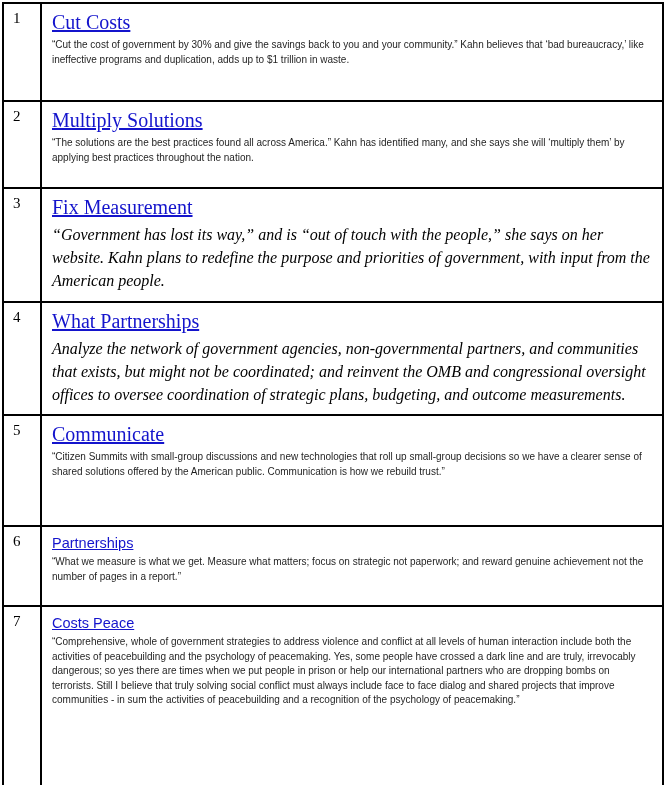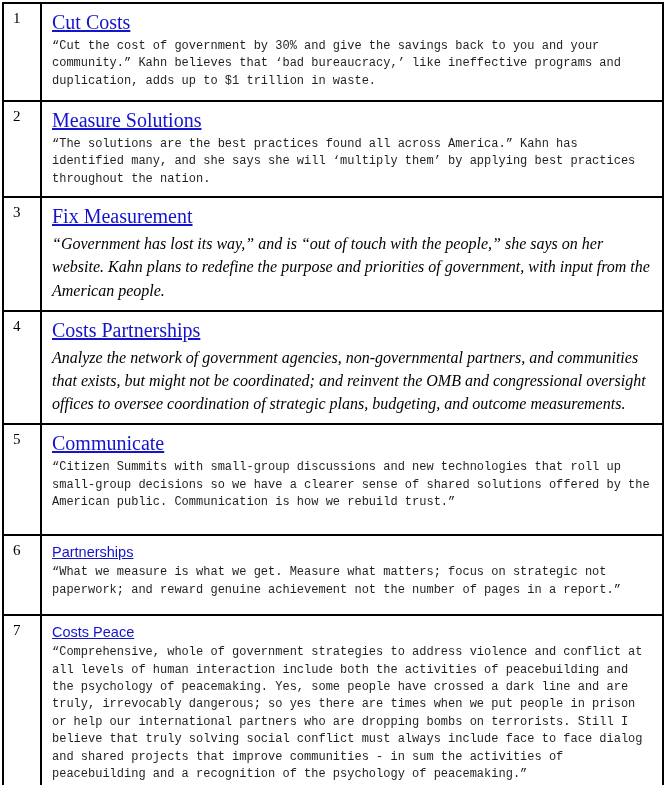--- a/index.html
+++ b/index.html
@@ -54,22 +54,22 @@
     font-size:14.5px;
   }
   .body-serif{
     font-family:"Liberation Serif", serif;
     font-size:16px;
     line-height:1.45;
     color:#000000;
     font-style:italic;
   }
   .body-sans{
-    font-family:Liberation Mono, monospace;
-    font-size:12px;
+    font-family:Liberation Sans, sans-serif;
+    font-size:10px;
     line-height:1.45;
     color:#1f1f1f;
   }
 </style>
 </head>
 <body>
 
 <div class="table-wrap">
   <table class="priorities">
 
@@ -78,37 +78,37 @@
       <td class="num">1</td>
       <td class="content">
         <a class="row-title title-serif">Cut Costs</a>
         <div class="body-sans">“Cut the cost of government by 30% and give the savings back to you and your community.” Kahn believes that ‘bad bureaucracy,’ like ineffective programs and duplication, adds up to $1 trillion in waste.</div>
       </td>
     </tr>
 
     <tr style="height:87px;">
       <td class="num">2</td>
       <td class="content">
-        <a class="row-title title-serif">Measure Solutions</a>
+        <a class="row-title title-serif">Multiply Solutions</a>
         <div class="body-sans">“The solutions are the best practices found all across America.” Kahn has identified many, and she says she will ‘multiply them’ by applying best practices throughout the nation.</div>
       </td>
     </tr>
 
     <tr style="height:107px;">
       <td class="num">3</td>
       <td class="content">
         <a class="row-title title-serif">Fix Measurement</a>
         <div class="body-serif">“Government has lost its way,” and is “out of touch with the people,” she says on her website. Kahn plans to redefine the purpose and priorities of government, with input from the American people.</div>
       </td>
     </tr>
 
     <tr style="height:105px;">
       <td class="num">4</td>
       <td class="content">
-        <a class="row-title title-serif">Costs Partnerships</a>
+        <a class="row-title title-serif">What Partnerships</a>
         <div class="body-serif">Analyze the network of government agencies, non-governmental partners, and communities that exists, but might not be coordinated; and reinvent the OMB and congressional oversight offices to oversee coordination of strategic plans, budgeting, and outcome measurements.</div>
       </td>
     </tr>
 
     <tr style="height:111px;">
       <td class="num">5</td>
       <td class="content">
         <a class="row-title title-serif">Communicate</a>
         <div class="body-sans">“Citizen Summits with small-group discussions and new technologies that roll up small-group decisions so we have a clearer sense of shared solutions offered by the American public. Communication is how we rebuild trust.”</div>
       </td>

